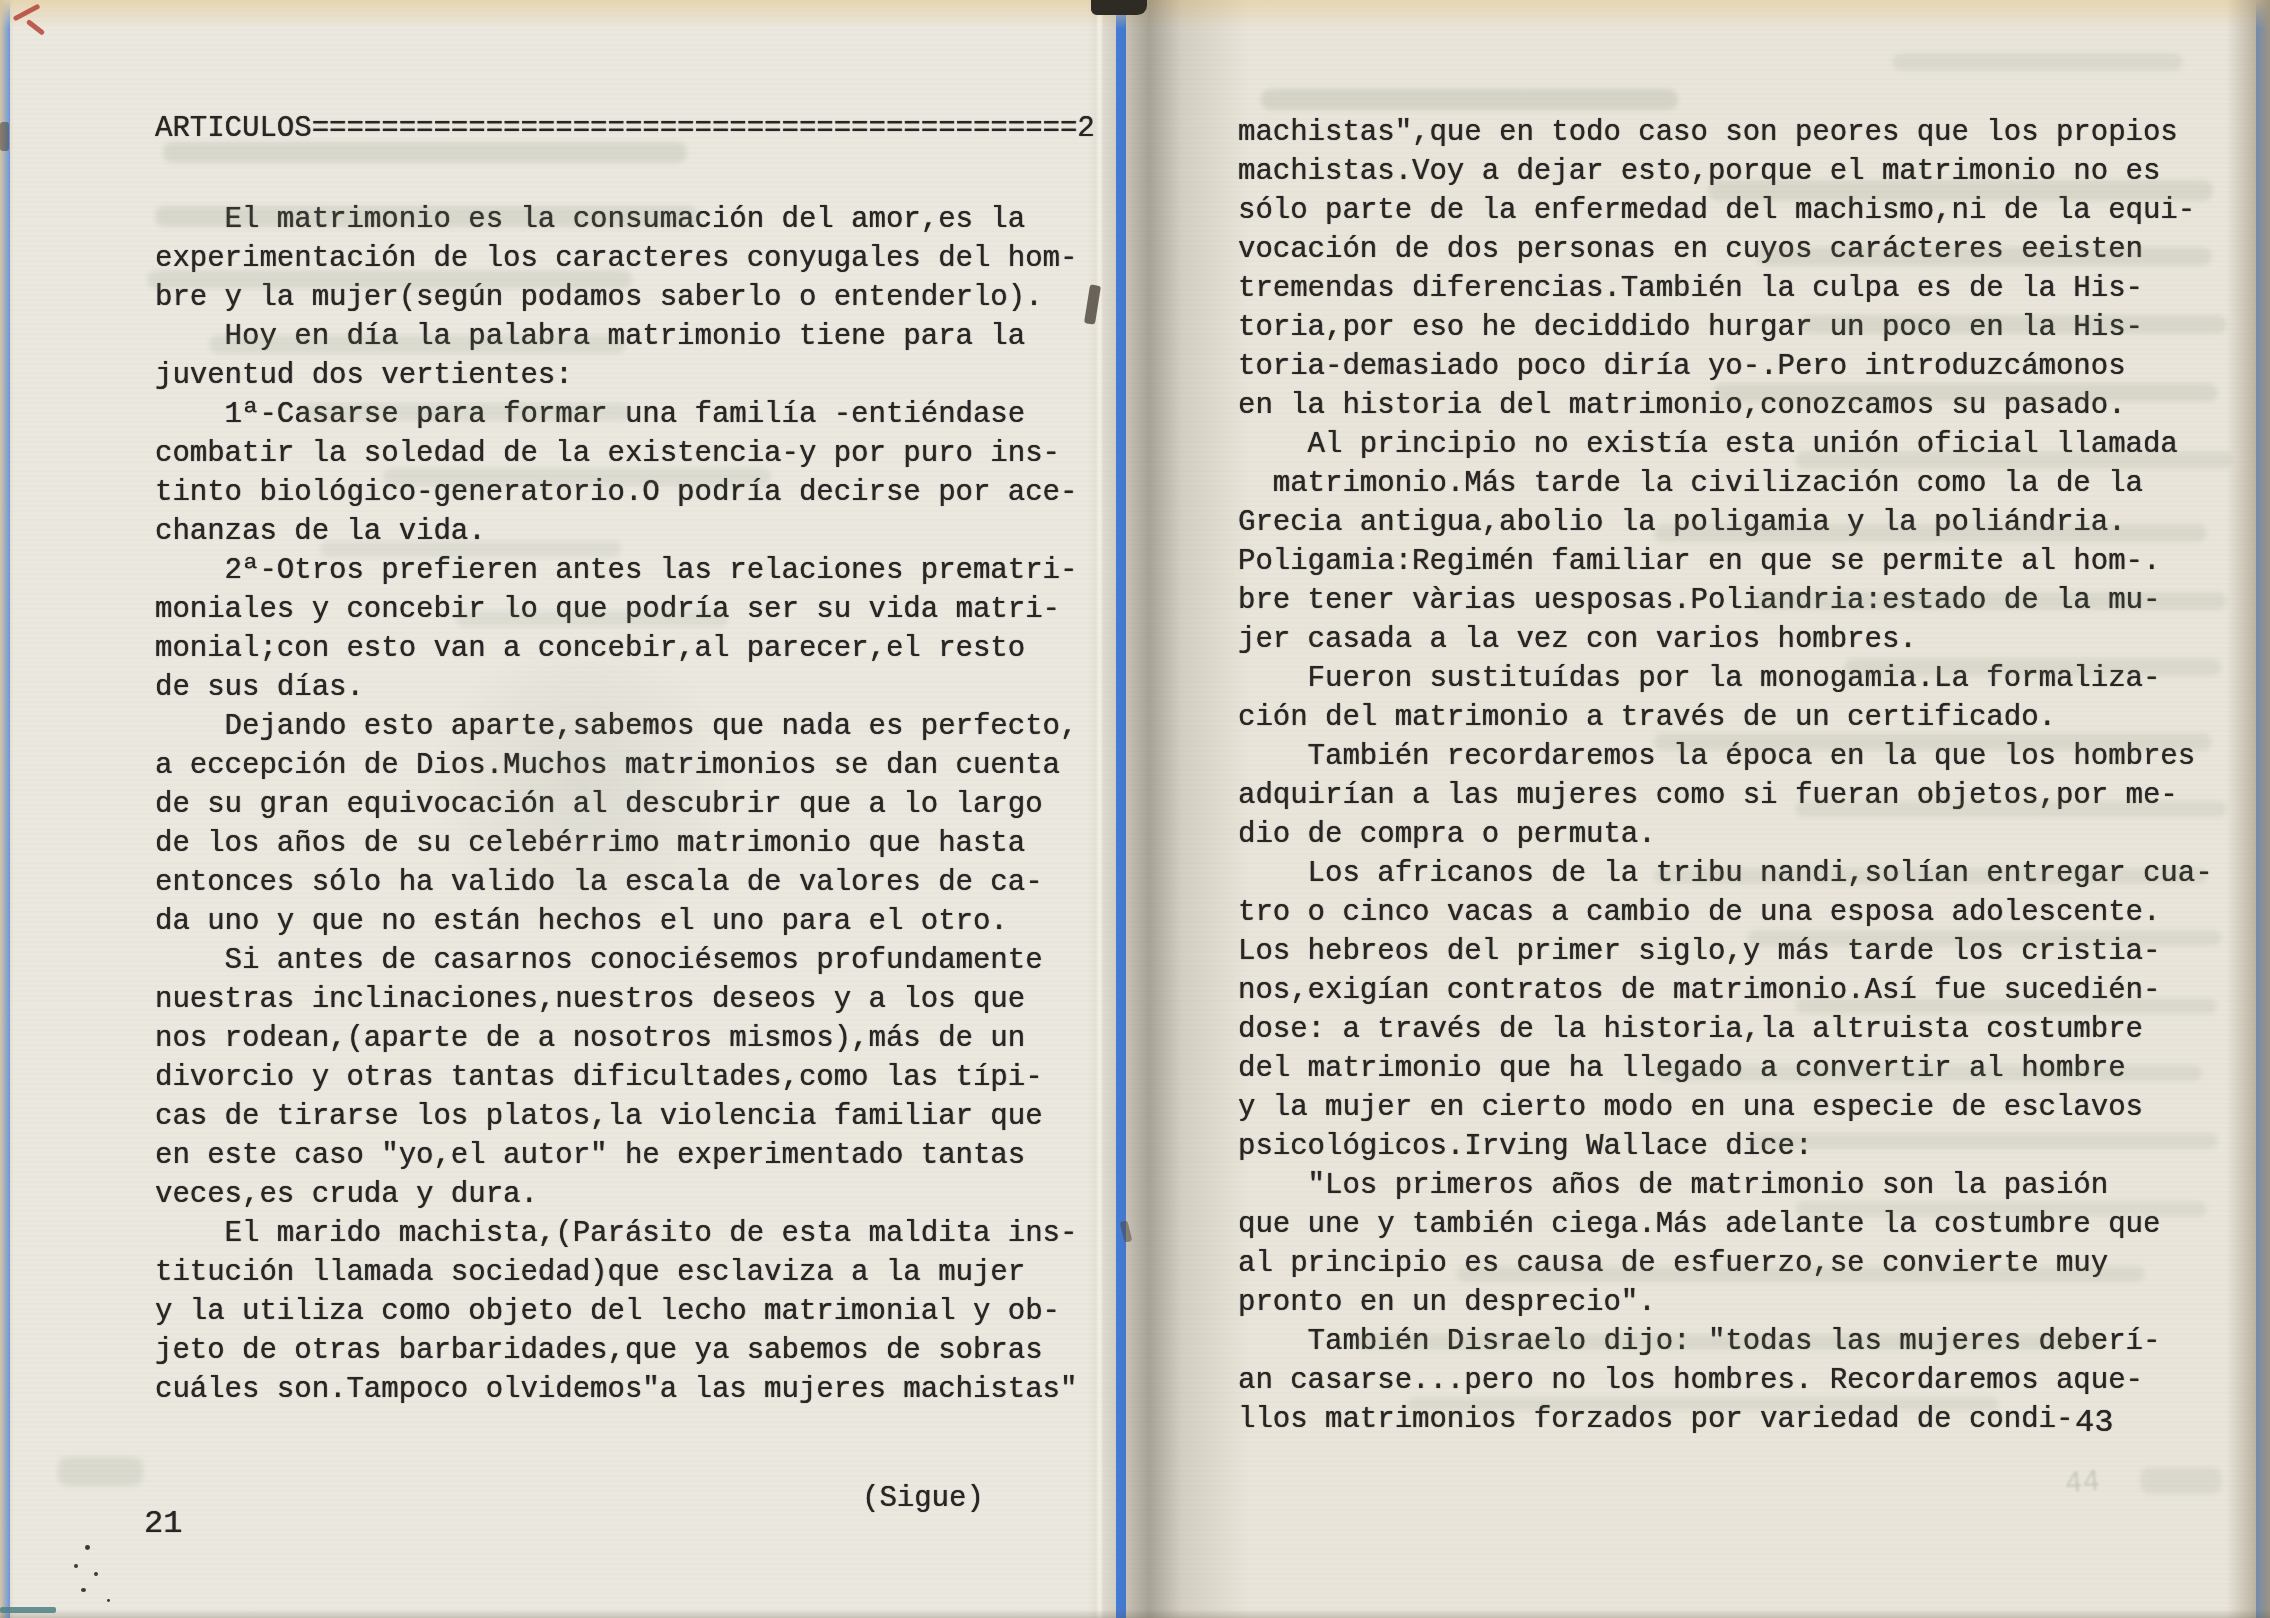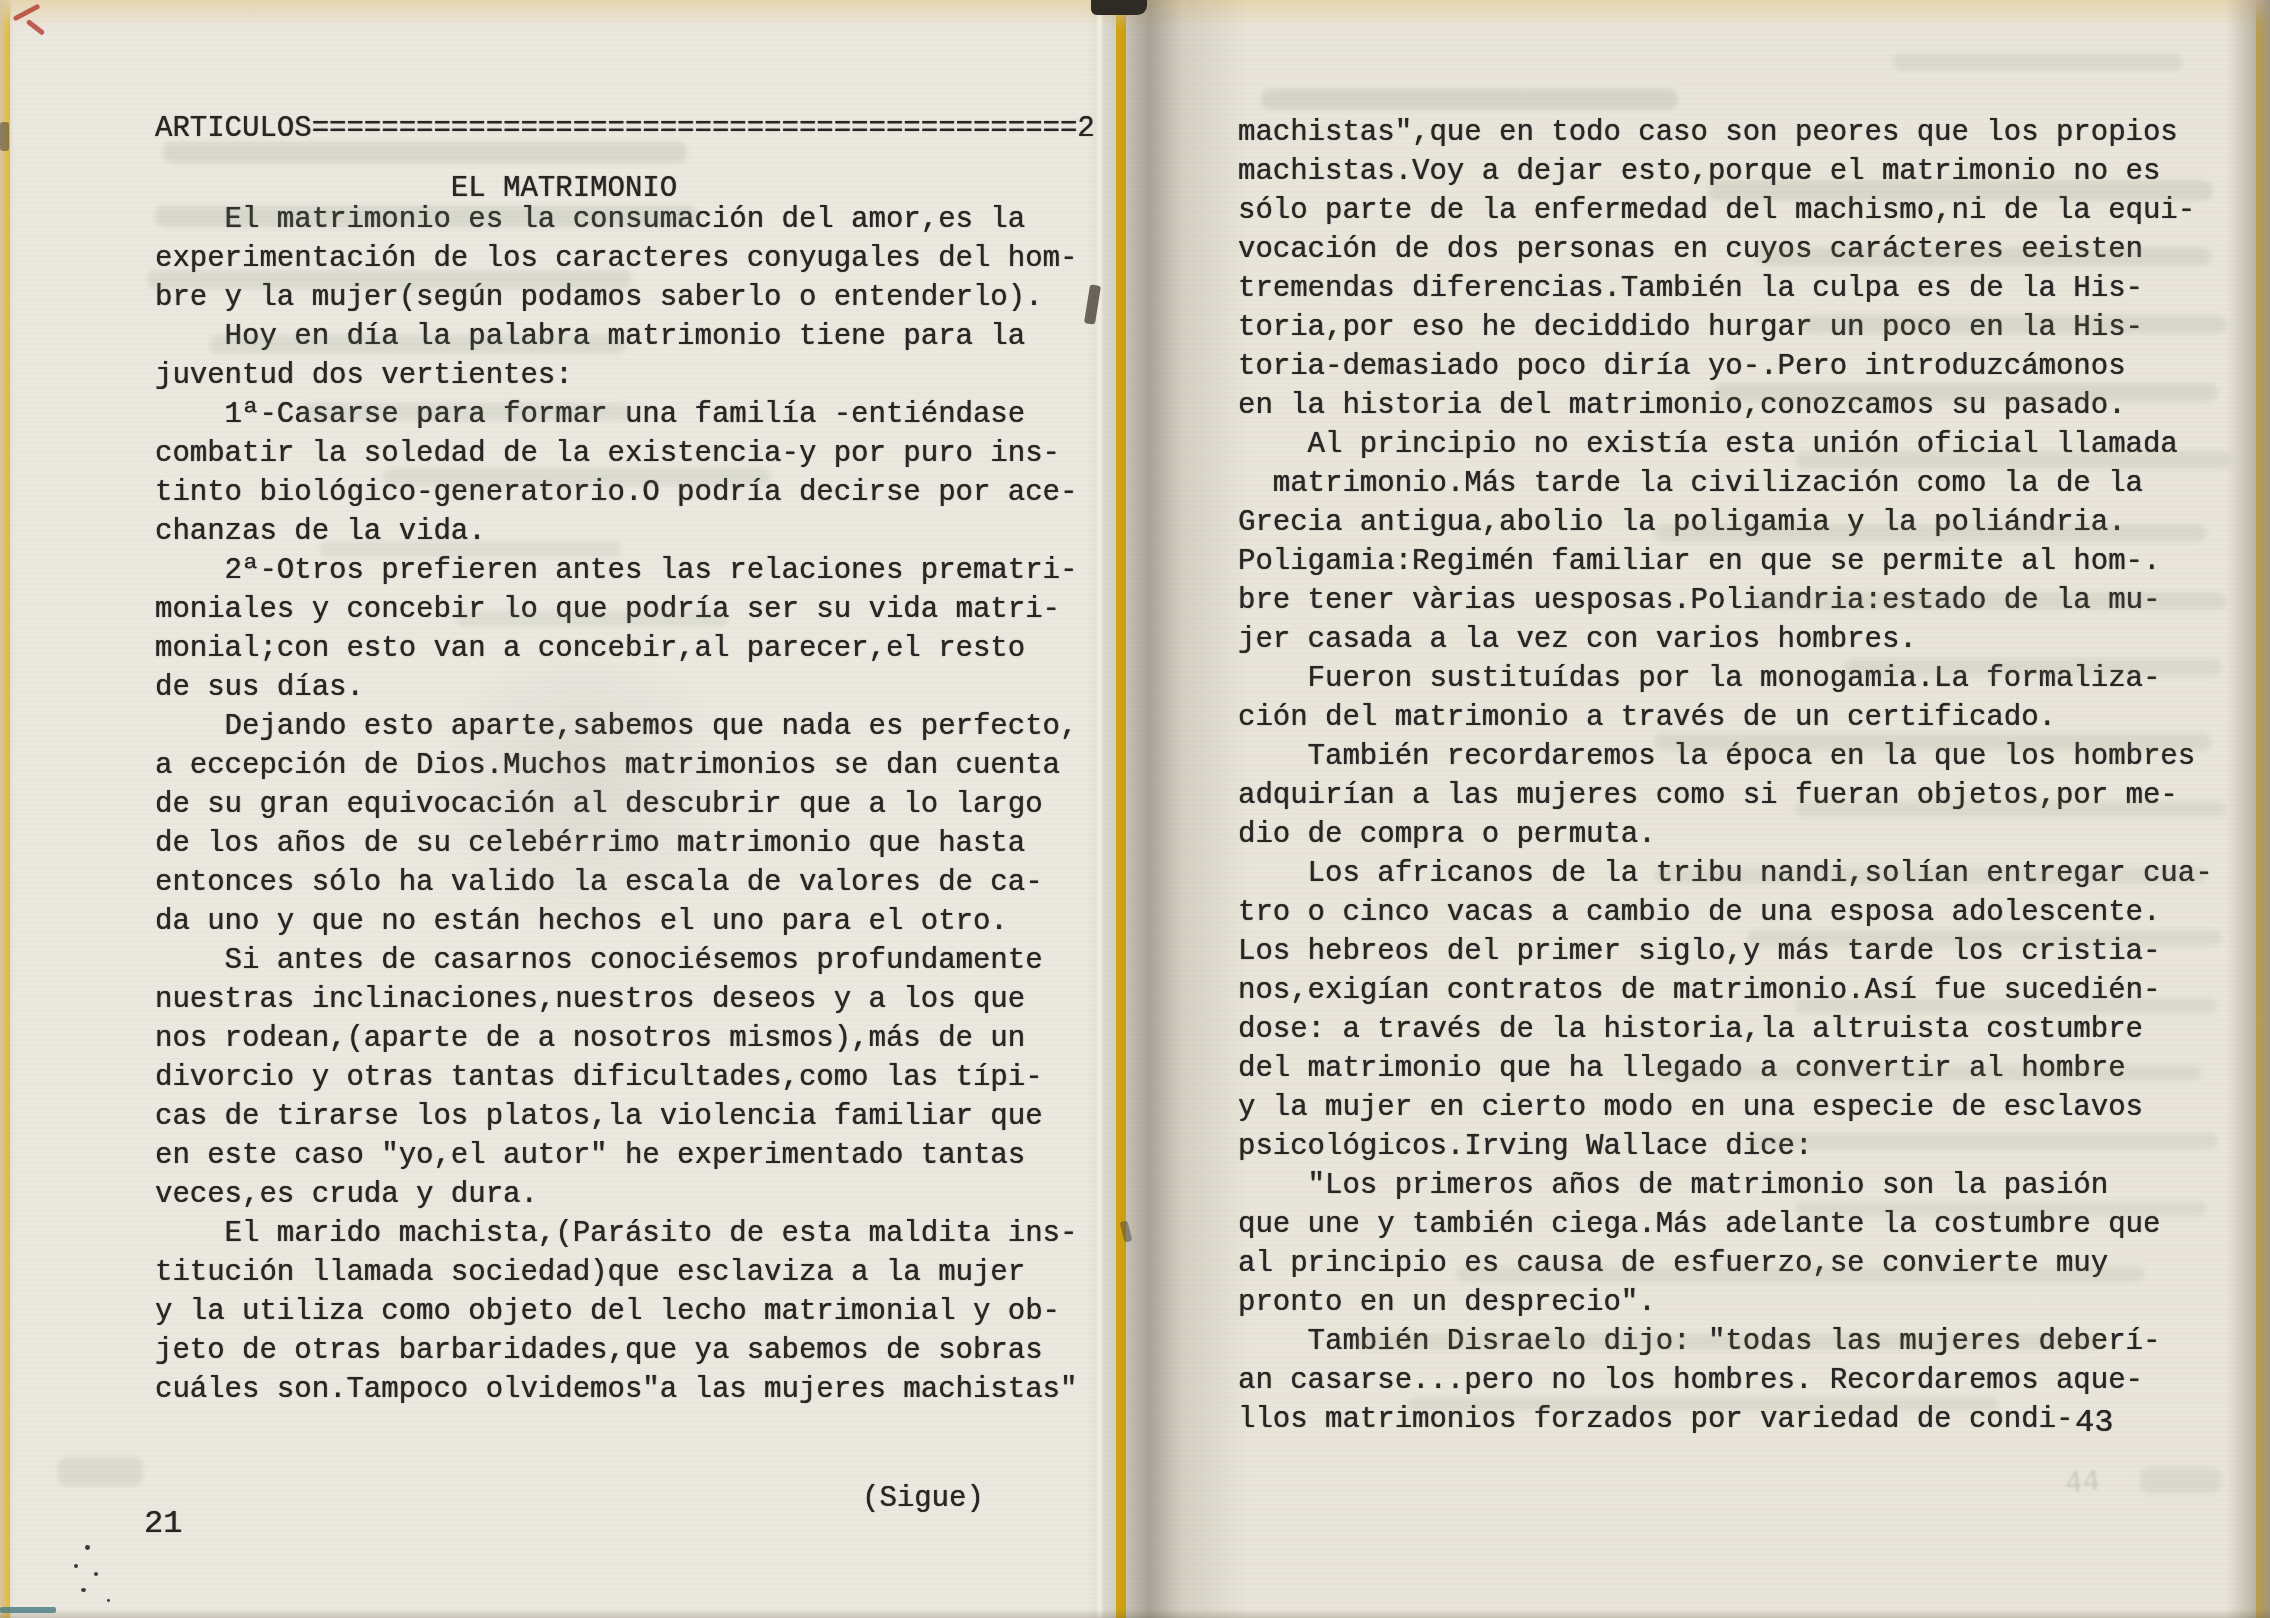--- a/index.html
+++ b/index.html
@@ -1,18 +1,18 @@
 <!DOCTYPE html>
 <html><head>
 <meta charset="utf-8">
 <style>
   html,body{margin:0;padding:0;background:#b9ab8e;}
   #scan{
     position:relative;width:2271px;height:1619px;overflow:hidden;
-    background:#eab308;
+    background:#3b82f6;
     font-family:"Liberation Mono","DejaVu Sans Mono",monospace;
   }
   .page{
     position:absolute;top:0;bottom:0;
     background:#ebe8df;
   }
   .page.right{background:#e9e5da;}
   .page::after{ 
     content:"";position:absolute;inset:0;
     background:repeating-linear-gradient(0deg,rgba(0,0,0,.012) 0 1.9px,transparent 1.9px 4.9px);
@@ -87,21 +87,20 @@
 
   <div class="topband"></div>
   <div class="leftband"></div>
   <div class="gutter"></div>
   <div class="gutter-highlight"></div>
   <div class="topwedge"></div>
   <div class="rightstrip"></div>
   <div class="bottomstrip"></div>
 
   <div class="ink" style="left:155px;top:109px;">ARTICULOS============================================2</div>
-  <div class="ink" style="left:155px;top:169px;">                 EL MATRIMONIO</div>
   <div class="ink" style="left:155px;top:200px;"><div class="tline">    El matrimonio es la consumación del amor,es la</div><div class="tline">experimentación de los caracteres conyugales del hom-</div><div class="tline">bre y la mujer(según podamos saberlo o entenderlo).</div><div class="tline">    Hoy en día la palabra matrimonio tiene para la</div><div class="tline">juventud dos vertientes:</div><div class="tline">    1ª-Casarse para formar una familía -entiéndase</div><div class="tline">combatir la soledad de la existencia-y por puro ins-</div><div class="tline">tinto biológico-generatorio.O podría decirse por ace-</div><div class="tline">chanzas de la vida.</div><div class="tline">    2ª-Otros prefieren antes las relaciones prematri-</div><div class="tline">moniales y concebir lo que podría ser su vida matri-</div><div class="tline">monial;con esto van a concebir,al parecer,el resto</div><div class="tline">de sus días.</div><div class="tline">    Dejando esto aparte,sabemos que nada es perfecto,</div><div class="tline">a eccepción de Dios.Muchos matrimonios se dan cuenta</div><div class="tline">de su gran equivocación al descubrir que a lo largo</div><div class="tline">de los años de su celebérrimo matrimonio que hasta</div><div class="tline">entonces sólo ha valido la escala de valores de ca-</div><div class="tline">da uno y que no están hechos el uno para el otro.</div><div class="tline">    Si antes de casarnos conociésemos profundamente</div><div class="tline">nuestras inclinaciones,nuestros deseos y a los que</div><div class="tline">nos rodean,(aparte de a nosotros mismos),más de un</div><div class="tline">divorcio y otras tantas dificultades,como las típi-</div><div class="tline">cas de tirarse los platos,la violencia familiar que</div><div class="tline">en este caso "yo,el autor" he experimentado tantas</div><div class="tline">veces,es cruda y dura.</div><div class="tline">    El marido machista,(Parásito de esta maldita ins-</div><div class="tline">titución llamada sociedad)que esclaviza a la mujer</div><div class="tline">y la utiliza como objeto del lecho matrimonial y ob-</div><div class="tline">jeto de otras barbaridades,que ya sabemos de sobras</div><div class="tline">cuáles son.Tampoco olvidemos"a las mujeres machistas"</div></div>
   <div class="ink" style="left:862px;top:1479px;">(Sigue)</div>
   <div class="ink pagenum" style="left:144px;top:1504px;">21</div>
 
   <div class="ink" style="left:1238px;top:113px;"><div class="tline">machistas",que en todo caso son peores que los propios</div><div class="tline">machistas.Voy a dejar esto,porque el matrimonio no es</div><div class="tline">sólo parte de la enfermedad del machismo,ni de la equi-</div><div class="tline">vocación de dos personas en cuyos carácteres eeisten</div><div class="tline">tremendas diferencias.También la culpa es de la His-</div><div class="tline">toria,por eso he deciddido hurgar un poco en la His-</div><div class="tline">toria-demasiado poco diría yo-.Pero introduzcámonos</div><div class="tline">en la historia del matrimonio,conozcamos su pasado.</div><div class="tline">    Al principio no existía esta unión oficial llamada</div><div class="tline">  matrimonio.Más tarde la civilización como la de la</div><div class="tline">Grecia antigua,abolio la poligamia y la poliándria.</div><div class="tline">Poligamia:Regimén familiar en que se permite al hom-.</div><div class="tline">bre tener vàrias uesposas.Poliandria:estado de la mu-</div><div class="tline">jer casada a la vez con varios hombres.</div><div class="tline">    Fueron sustituídas por la monogamia.La formaliza-</div><div class="tline">ción del matrimonio a través de un certificado.</div><div class="tline">    También recordaremos la época en la que los hombres</div><div class="tline">adquirían a las mujeres como si fueran objetos,por me-</div><div class="tline">dio de compra o permuta.</div><div class="tline">    Los africanos de la tribu nandi,solían entregar cua-</div><div class="tline">tro o cinco vacas a cambio de una esposa adolescente.</div><div class="tline">Los hebreos del primer siglo,y más tarde los cristia-</div><div class="tline">nos,exigían contratos de matrimonio.Así fue sucedién-</div><div class="tline">dose: a través de la historia,la altruista costumbre</div><div class="tline">del matrimonio que ha llegado a convertir al hombre</div><div class="tline">y la mujer en cierto modo en una especie de esclavos</div><div class="tline">psicológicos.Irving Wallace dice:</div><div class="tline">    "Los primeros años de matrimonio son la pasión</div><div class="tline">que une y también ciega.Más adelante la costumbre que</div><div class="tline">al principio es causa de esfuerzo,se convierte muy</div><div class="tline">pronto en un desprecio".</div><div class="tline">    También Disraelo dijo: "todas las mujeres deberí-</div><div class="tline">an casarse...pero no los hombres. Recordaremos aque-</div><div class="tline">llos matrimonios forzados por variedad de condi-</div></div>
   <div class="ink pagenum" style="left:2075px;top:1403px;">43</div>
   <div class="ghostnum" style="left:2065px;top:1467px;">44</div>
 
   <div class="redmark" style="left:11.6px;top:9.7px;width:29px;height:4.9px;transform:rotate(-28deg);"></div>
   <div class="redmark" style="left:25px;top:25px;width:21.3px;height:4.9px;transform:rotate(38deg);"></div>

